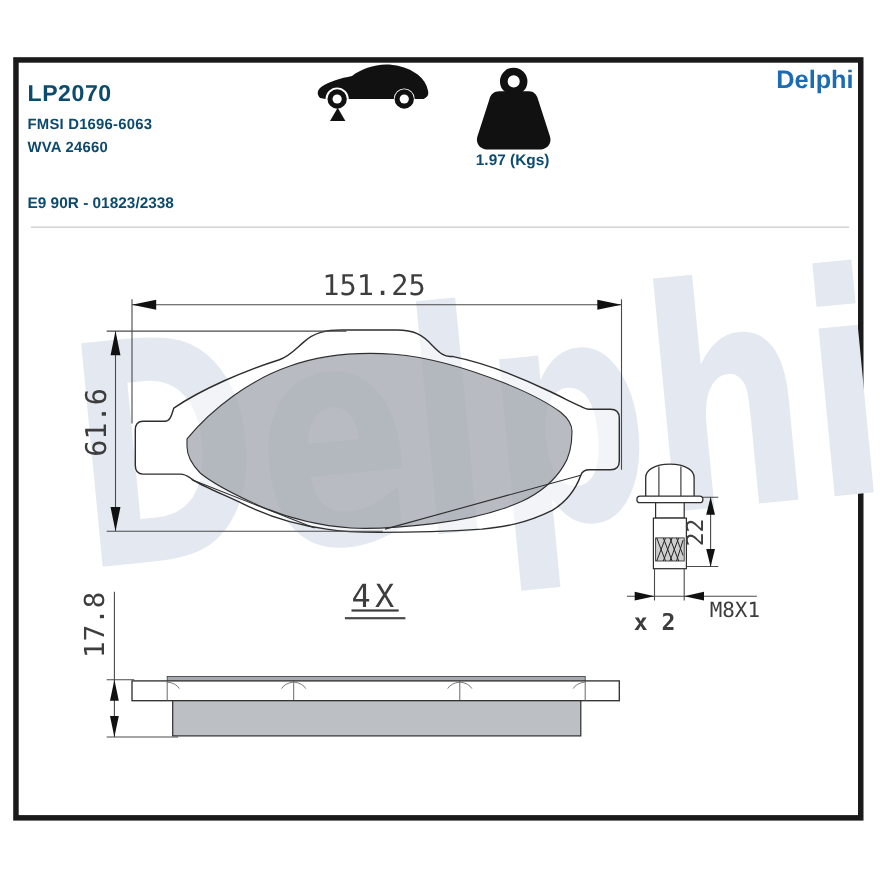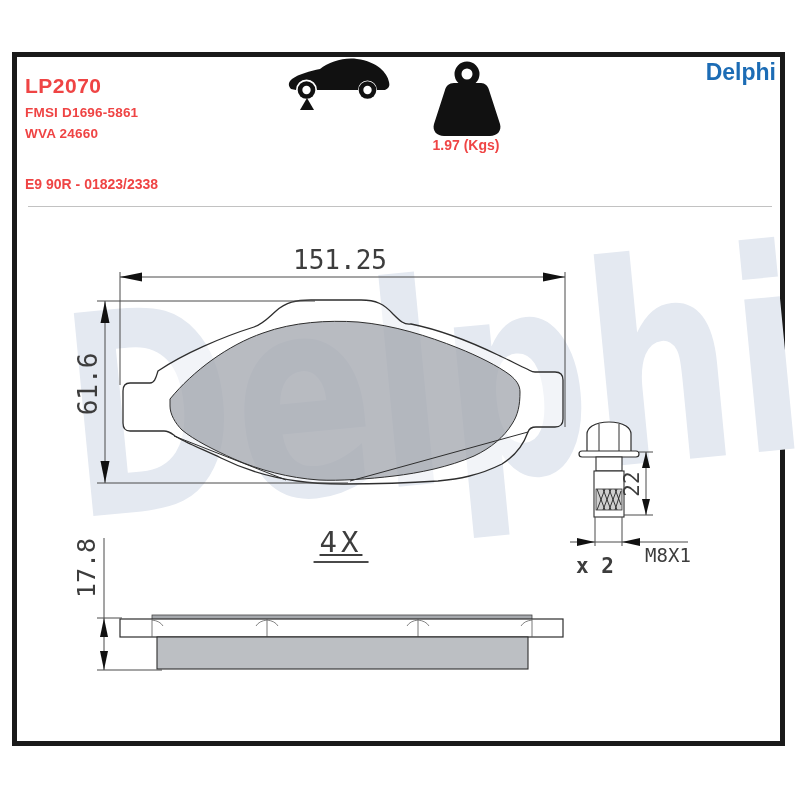--- a/index.html
+++ b/index.html
@@ -5,21 +5,21 @@
   html,body{margin:0;padding:0;background:#fff;}
   .page{position:relative;width:800px;height:800px;background:#fff;overflow:hidden;
         font-family:"Liberation Sans",sans-serif;}
   .frame{position:absolute;left:12px;top:52px;width:773px;height:694px;
          border:5px solid #1a1a1a;box-sizing:border-box;background:#fff;}
   .watermark{position:absolute;left:52px;top:282px;z-index:1;
              font-family:"DejaVu Sans",sans-serif;font-weight:bold;font-size:280px;
              line-height:1;color:#e4e9f1;transform:rotate(-5.5deg) scaleX(0.73);
              transform-origin:0 0;white-space:nowrap;pointer-events:none;}
   .artsvg{position:absolute;left:0;top:0;z-index:2;}
-  .lbl{position:absolute;z-index:3;color:#ef4444;}
+  .lbl{position:absolute;z-index:3;color:#0c4a6e;}
   .pn{left:25px;top:74px;font-size:21px;font-weight:bold;letter-spacing:.5px;}
   .sub{left:25px;font-size:13.5px;font-weight:bold;letter-spacing:.2px;}
   .sub1{top:105px}.sub2{top:126px}.appr{left:25px;top:176px;font-size:14px;font-weight:bold;}
   .logo{right:22px;top:59px;font-size:23px;font-weight:bold;color:#1c6cb5;letter-spacing:0;}
   .sep{position:absolute;left:28px;top:206px;width:744px;height:1px;background:#c2c2c2;z-index:2;}
   .wlabel{left:466px;top:137px;transform:translateX(-50%);font-size:14px;font-weight:bold;}
   .dim{position:absolute;z-index:3;font-family:"DejaVu Sans Mono",monospace;color:#3d3d3d;white-space:nowrap;}
   .d-width{left:340px;top:245px;transform:translateX(-50%);font-size:26px;text-align:center;}
   .d-height{left:88px;top:384px;transform:translate(-50%,-50%) rotate(-90deg);font-size:26px;}
   .d-thick{left:86px;top:568px;transform:translate(-50%,-50%) rotate(-90deg);font-size:25px;}
@@ -119,21 +119,21 @@
     </g>
 
     <g>
       <circle cx="467" cy="74" r="9" fill="none" stroke="#111" stroke-width="7"></circle>
       <path d="M454,83 L481,83 C485,83 488,86 489,90 L500,124 C502,131 497,136 490,136
                L444,136 C437,136 432,131 434,124 L445,90 C446,86 449,83 454,83 Z" fill="#111"></path>
     </g>
   </svg>
 
   <div class="lbl pn">LP2070</div>
-  <div class="lbl sub sub1">FMSI D1696-5861</div>
+  <div class="lbl sub sub1">FMSI D1696-6063</div>
   <div class="lbl sub sub2">WVA 24660</div>
   <div class="lbl appr">E9 90R - 01823/2338</div>
   <div class="lbl logo" style="position: absolute; right: 24px; top: 59px;">Delphi</div>
   <div class="sep"></div>
   <div class="lbl wlabel">1.97 (Kgs)</div>
 
   <div class="dim d-width">151.25</div>
   <div class="dim d-height">61.6</div>
   <div class="dim d-thick">17.8</div>
   <div class="dim d-qty">4X</div>

